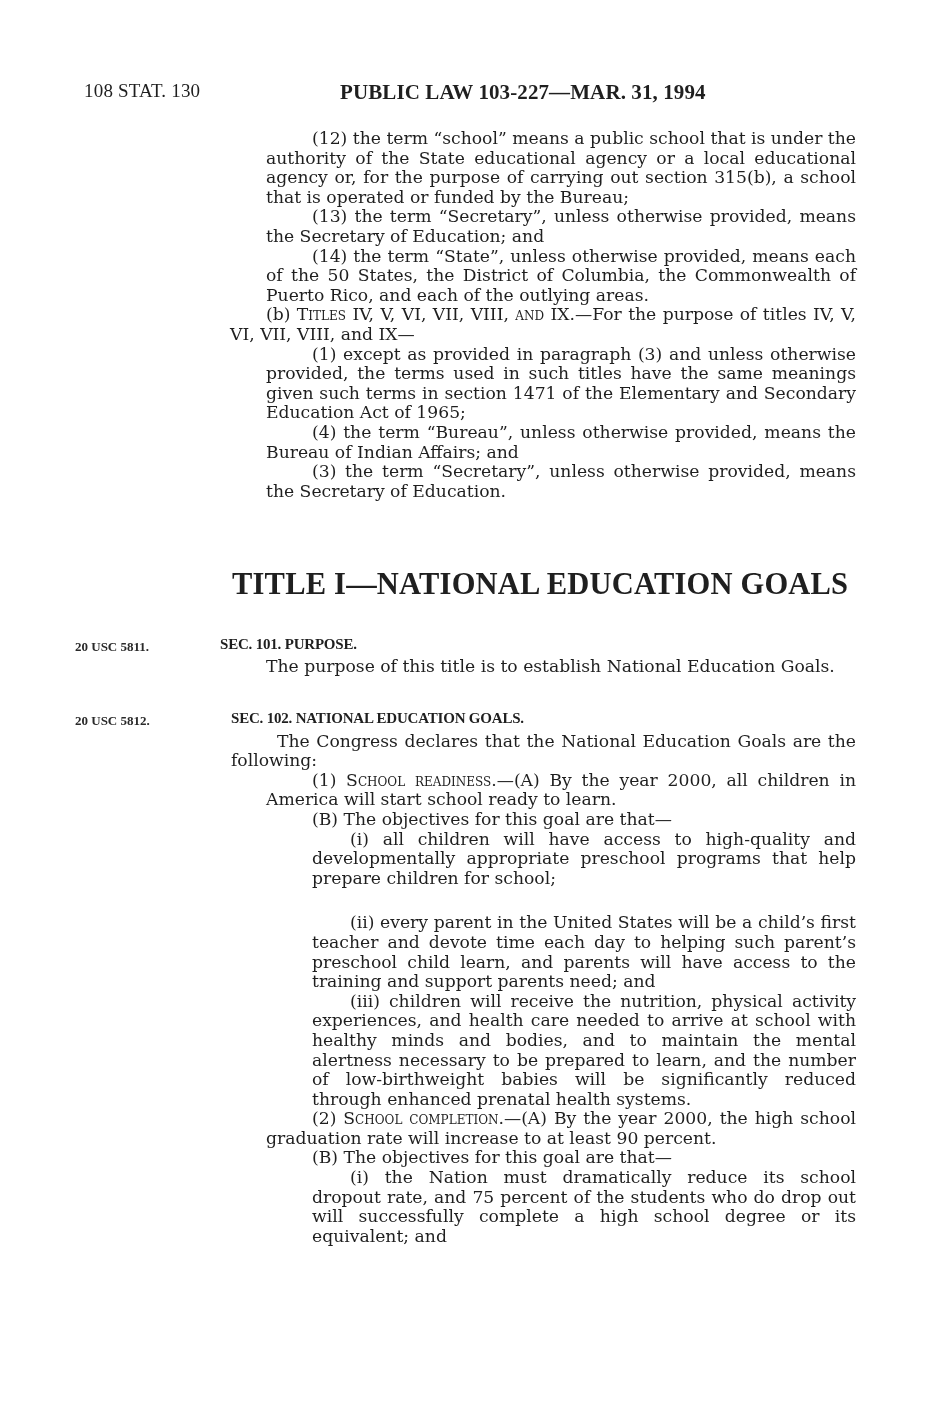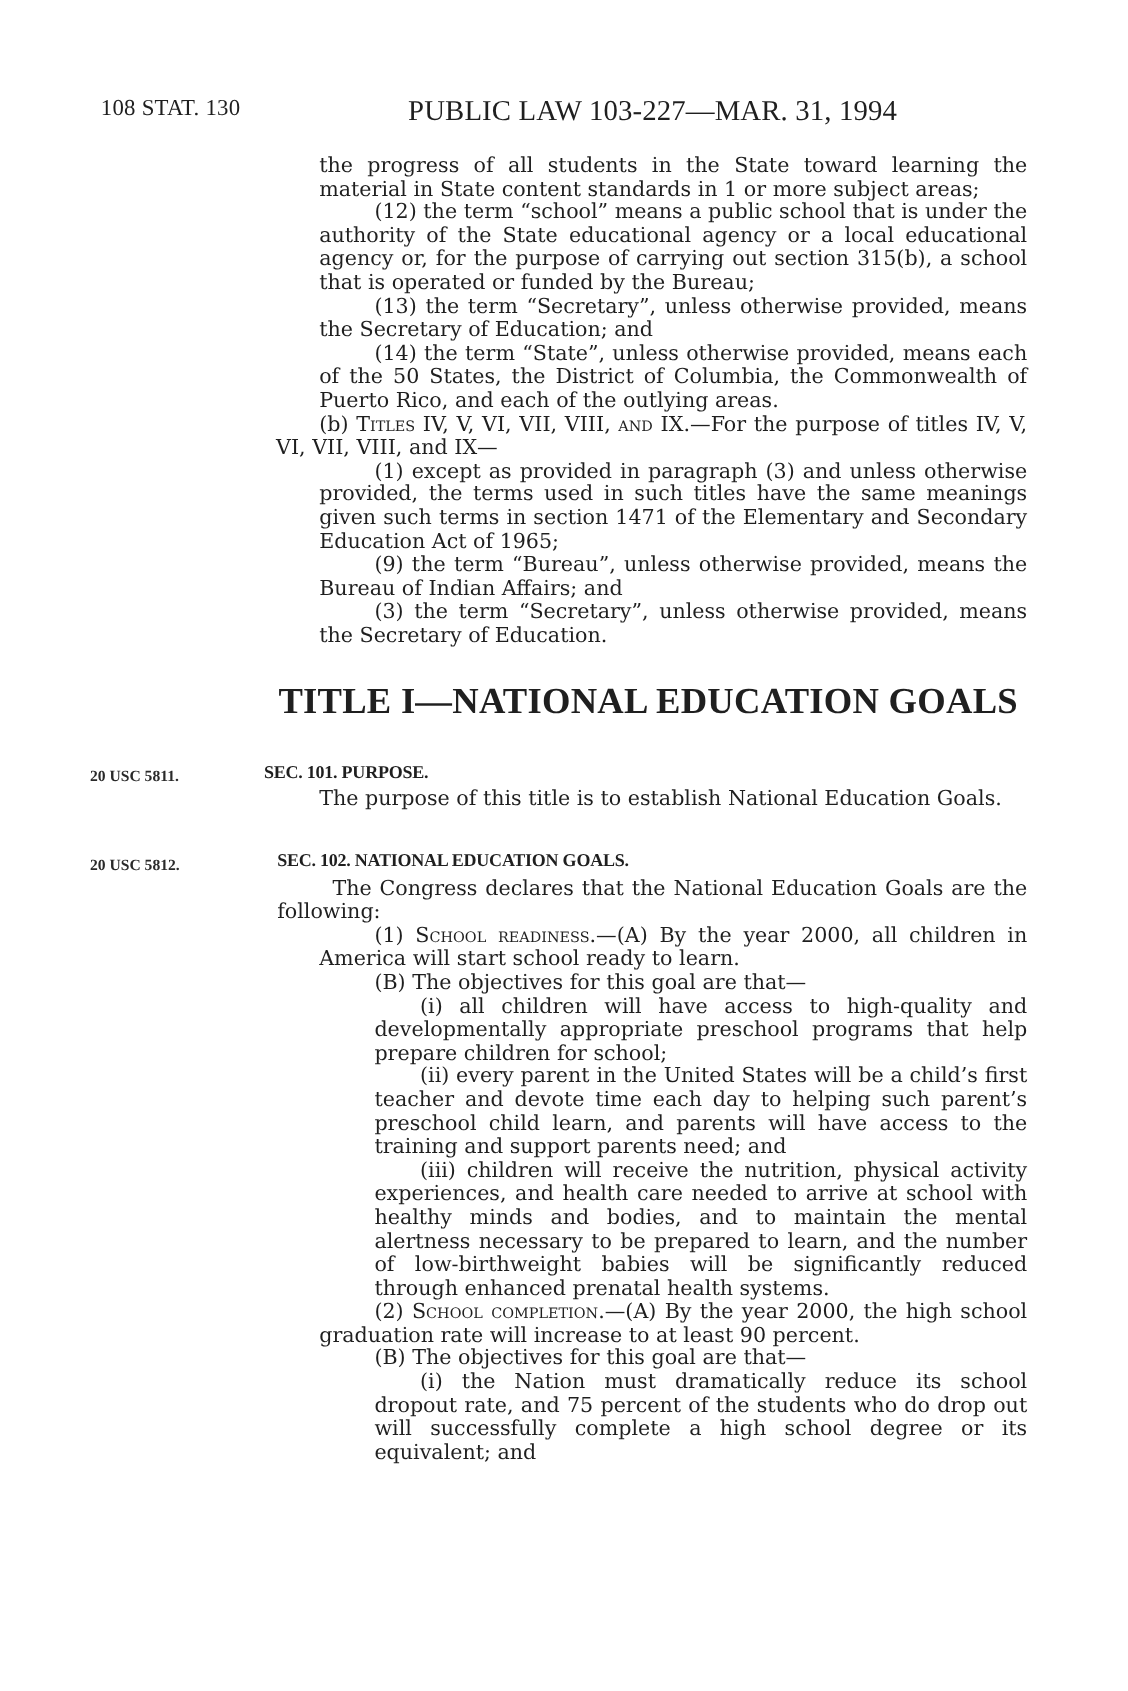--- a/index.html
+++ b/index.html
@@ -2,21 +2,21 @@
 <html><head>
 <meta charset="utf-8">
 <style>
   html, body { margin: 0; padding: 0; }
   body {
     width: 940px; height: 1409px; background: #ffffff; position: relative; overflow: hidden;
     font-family: "DejaVu Serif", "Liberation Serif", serif; color: #1f1f1f;
   }
   .running-head { position: absolute; top: 80px; left: 0; width: 940px; height: 26px; }
   .stat-page { position: absolute; left: 84px; top: 0; font-size: 19px; font-family: "Liberation Serif", serif; letter-spacing: 0.2px; }
-  .law-title { position: absolute; left: 340px; top: 0; font-size: 24px; font-family: "Liberation Serif", serif; letter-spacing: 0.1px; }
+  .law-title { position: absolute; left: 340px; top: 0; font-size: 21px; font-family: "Liberation Serif", serif; letter-spacing: 0.1px; font-weight: bold; }
 
   .body-block { position: absolute; left: 266px; width: 590px; font-size: 17.2px; line-height: 19.6px; }
   .p { margin: 0; text-align: justify; text-align-last: left; }
   .ind1 { text-indent: 46px; }
   .sc { font-variant: small-caps; }
   .neg { margin-left: -36px; }
 
   .title-heading { position: absolute; left: 232px; top: 567px; font-size: 30.5px; font-weight: bold; font-family: "Liberation Serif", serif; letter-spacing: 0.2px; white-space: nowrap; }
 
   .margin-note { position: absolute; left: 75px; font-size: 13px; font-family: "Liberation Serif", serif; color: #2a2a2a; font-weight: bold; }
@@ -24,43 +24,42 @@
 </style>
 </head>
 <body>
 
 <div class="running-head">
   <span class="stat-page">108 STAT. 130</span>
   <span class="law-title">PUBLIC LAW 103-227—MAR. 31, 1994</span>
 </div>
 
 <div class="body-block" style="top:129px;">
-  <p class="p">the progress of all students in the State toward learning the material in State content standards in 1 or more subject areas;</p>
   <p class="p ind1">(12) the term “school” means a public school that is under the authority of the State educational agency or a local educational agency or, for the purpose of carrying out section 315(b), a school that is operated or funded by the Bureau;</p>
   <p class="p ind1">(13) the term “Secretary”, unless otherwise provided, means the Secretary of Education; and</p>
   <p class="p ind1">(14) the term “State”, unless otherwise provided, means each of the 50 States, the District of Columbia, the Commonwealth of Puerto Rico, and each of the outlying areas.</p>
   <p class="p neg" style="text-indent:36px;"><span>(b) </span><span class="sc">Titles IV, V, VI, VII, VIII, and IX.</span><span>—For the purpose of titles IV, V, VI, VII, VIII, and IX—</span></p>
   <p class="p ind1">(1) except as provided in paragraph (3) and unless otherwise provided, the terms used in such titles have the same meanings given such terms in section 1471 of the Elementary and Secondary Education Act of 1965;</p>
-  <p class="p ind1">(9) the term “Bureau”, unless otherwise provided, means the Bureau of Indian Affairs; and</p>
+  <p class="p ind1">(4) the term “Bureau”, unless otherwise provided, means the Bureau of Indian Affairs; and</p>
   <p class="p ind1">(3) the term “Secretary”, unless otherwise provided, means the Secretary of Education.</p>
 </div>
 
 <div class="title-heading">TITLE I—NATIONAL EDUCATION GOALS</div>
 
 <div class="margin-note" style="top:639px;">20 USC 5811.</div>
 <div class="body-block" style="top:635px; left:220px; width:625px;">
   <div class="sec-head">SEC. 101. PURPOSE.</div>
   <p class="p ind1" style="margin-top:2px;">The purpose of this title is to establish National Education Goals.</p>
 </div>
 
 <div class="margin-note" style="top:713px;">20 USC 5812.</div>
 <div class="body-block" style="top:709px; left:231px; width:625px;">
   <div class="sec-head">SEC. 102. NATIONAL EDUCATION GOALS.</div>
   <p class="p ind1" style="margin-top:3px;">The Congress declares that the National Education Goals are the following:</p>
   <p class="p" style="margin-left:35px; text-indent:46px;"><span>(1) </span><span class="sc">School readiness.</span><span>—(A) By the year 2000, all children in America will start school ready to learn.</span></p>
   <p class="p" style="margin-left:81px;">(B) The objectives for this goal are that—</p>
   <p class="p" style="margin-left:81px; text-indent:38px;">(i) all children will have access to high-quality and developmentally appropriate preschool programs that help prepare children for school;</p>
-  <p class="p" style="margin-left:81px; text-indent:38px;">(ii) every parent in the United States will be a child’s first teacher and devote time each day to helping such parent’s preschool child learn, and parents will have access to the training and support parents need; and</p>
+  <p class="p" style="margin-left:81px; text-indent:38px;margin-top:25px;">(ii) every parent in the United States will be a child’s first teacher and devote time each day to helping such parent’s preschool child learn, and parents will have access to the training and support parents need; and</p>
   <p class="p" style="margin-left:81px; text-indent:38px;">(iii) children will receive the nutrition, physical activity experiences, and health care needed to arrive at school with healthy minds and bodies, and to maintain the mental alertness necessary to be prepared to learn, and the number of low-birthweight babies will be significantly reduced through enhanced prenatal health systems.</p>
   <p class="p" style="margin-left:35px; text-indent:46px;"><span>(2) </span><span class="sc">School completion.</span><span>—(A) By the year 2000, the high school graduation rate will increase to at least 90 percent.</span></p>
   <p class="p" style="margin-left:81px;">(B) The objectives for this goal are that—</p>
   <p class="p" style="margin-left:81px; text-indent:38px;">(i) the Nation must dramatically reduce its school dropout rate, and 75 percent of the students who do drop out will successfully complete a high school degree or its equivalent; and</p>
 </div>
 
 </body></html>

